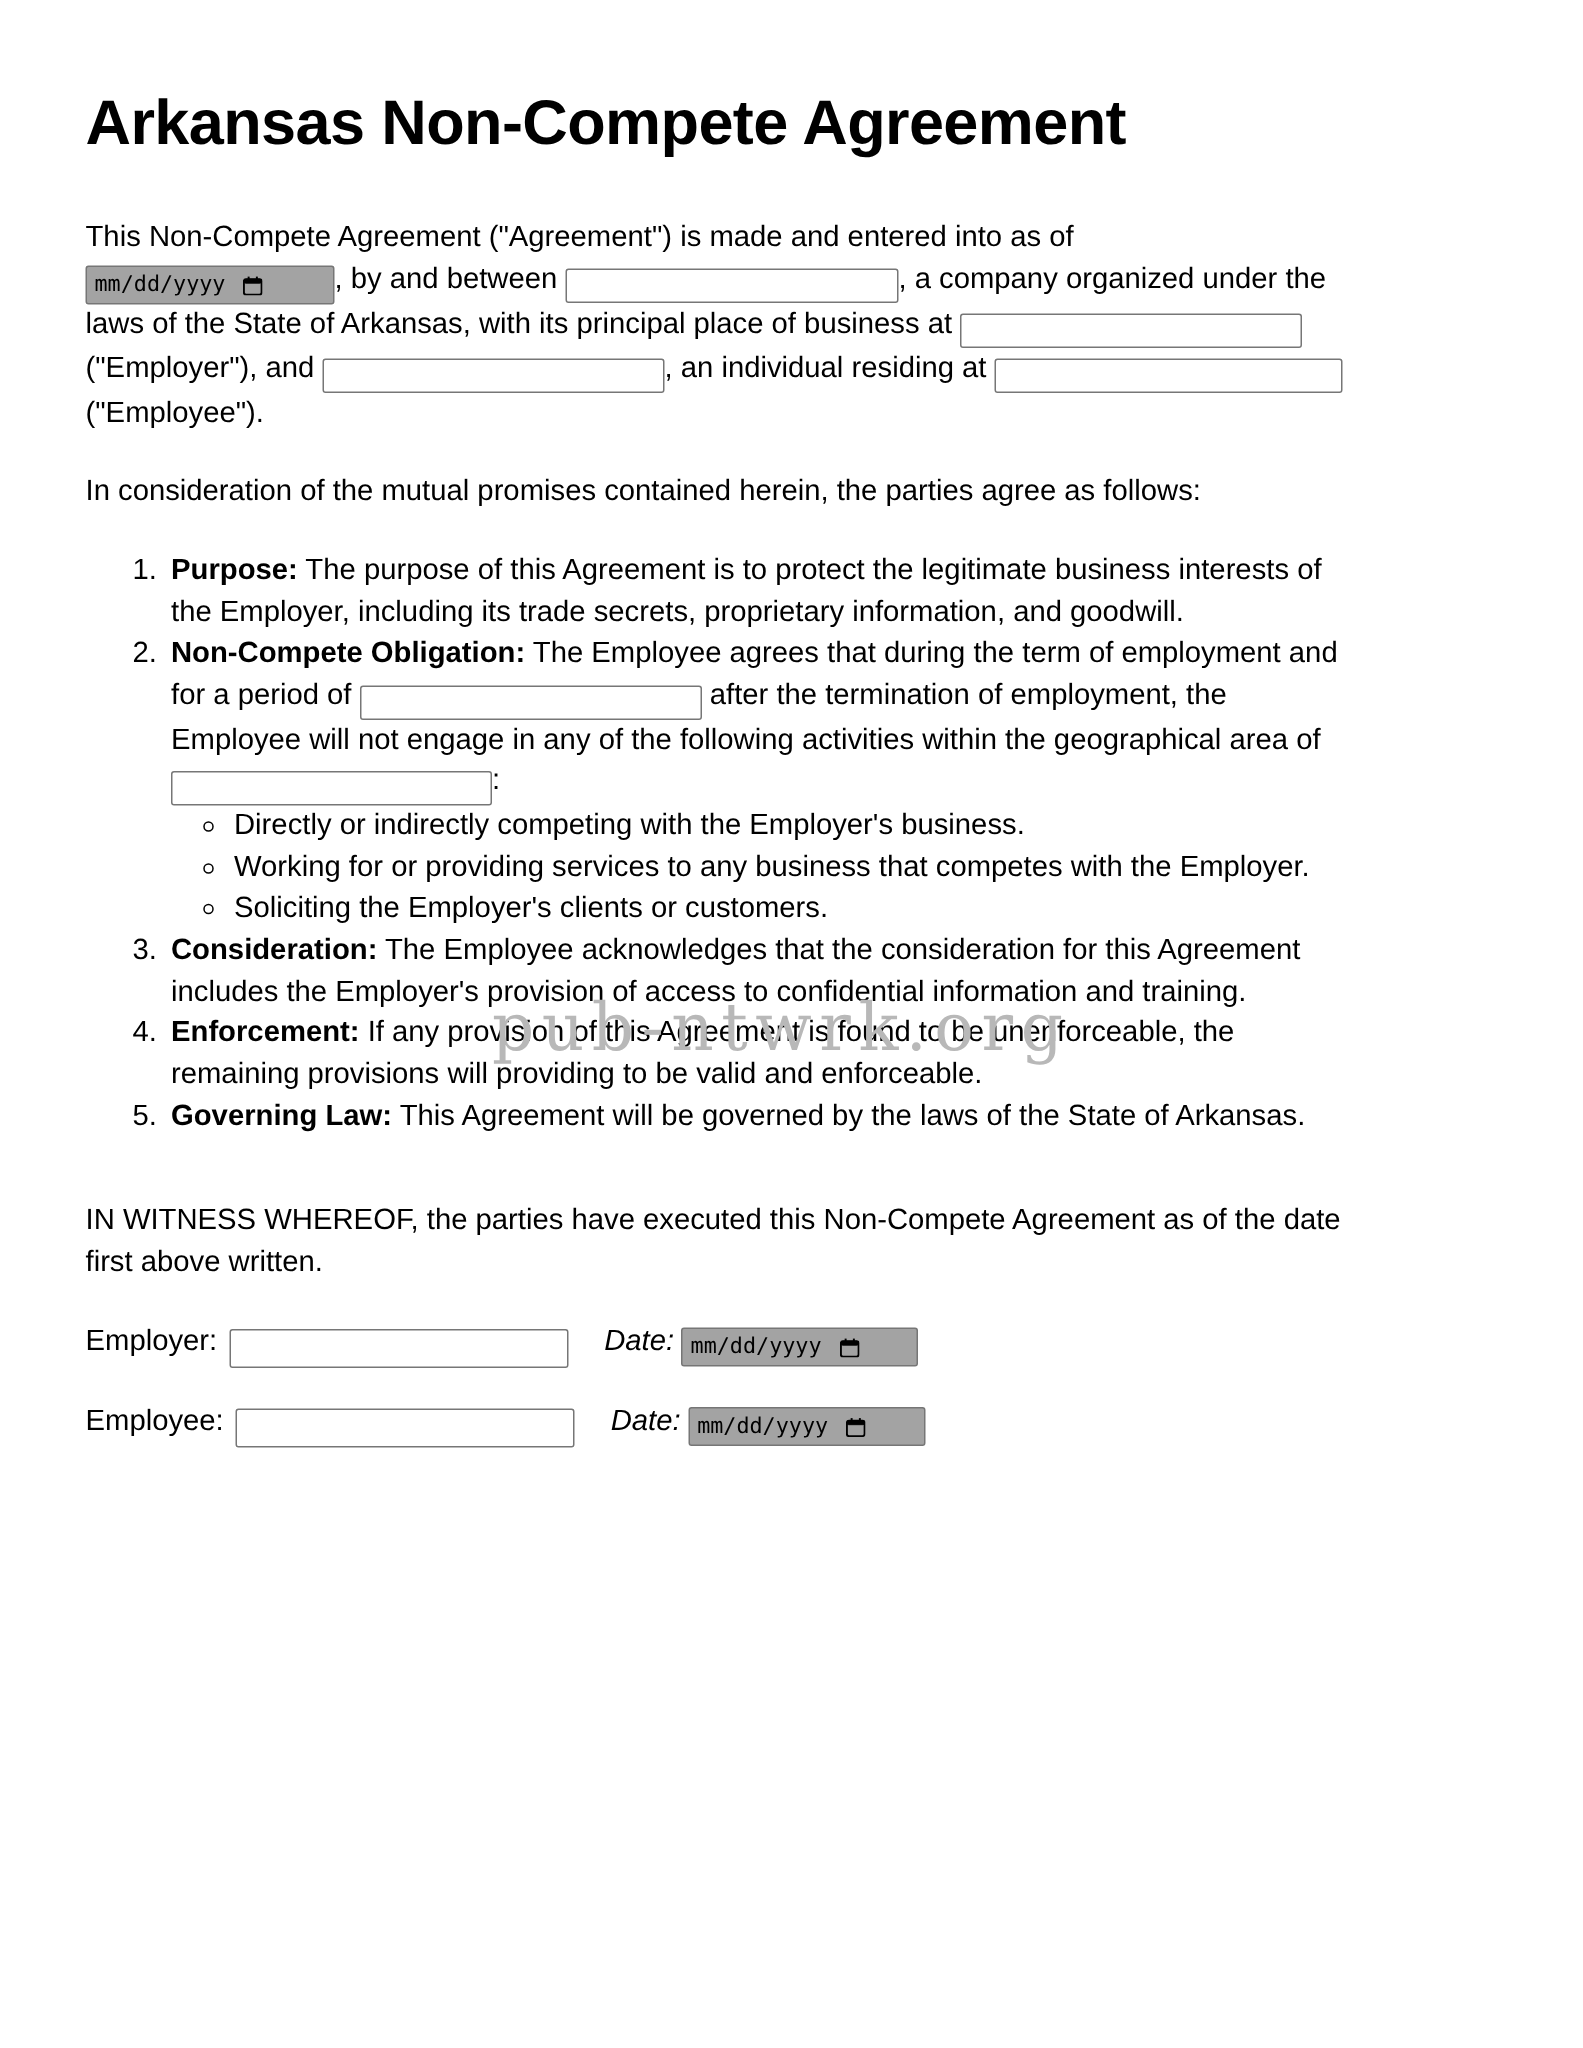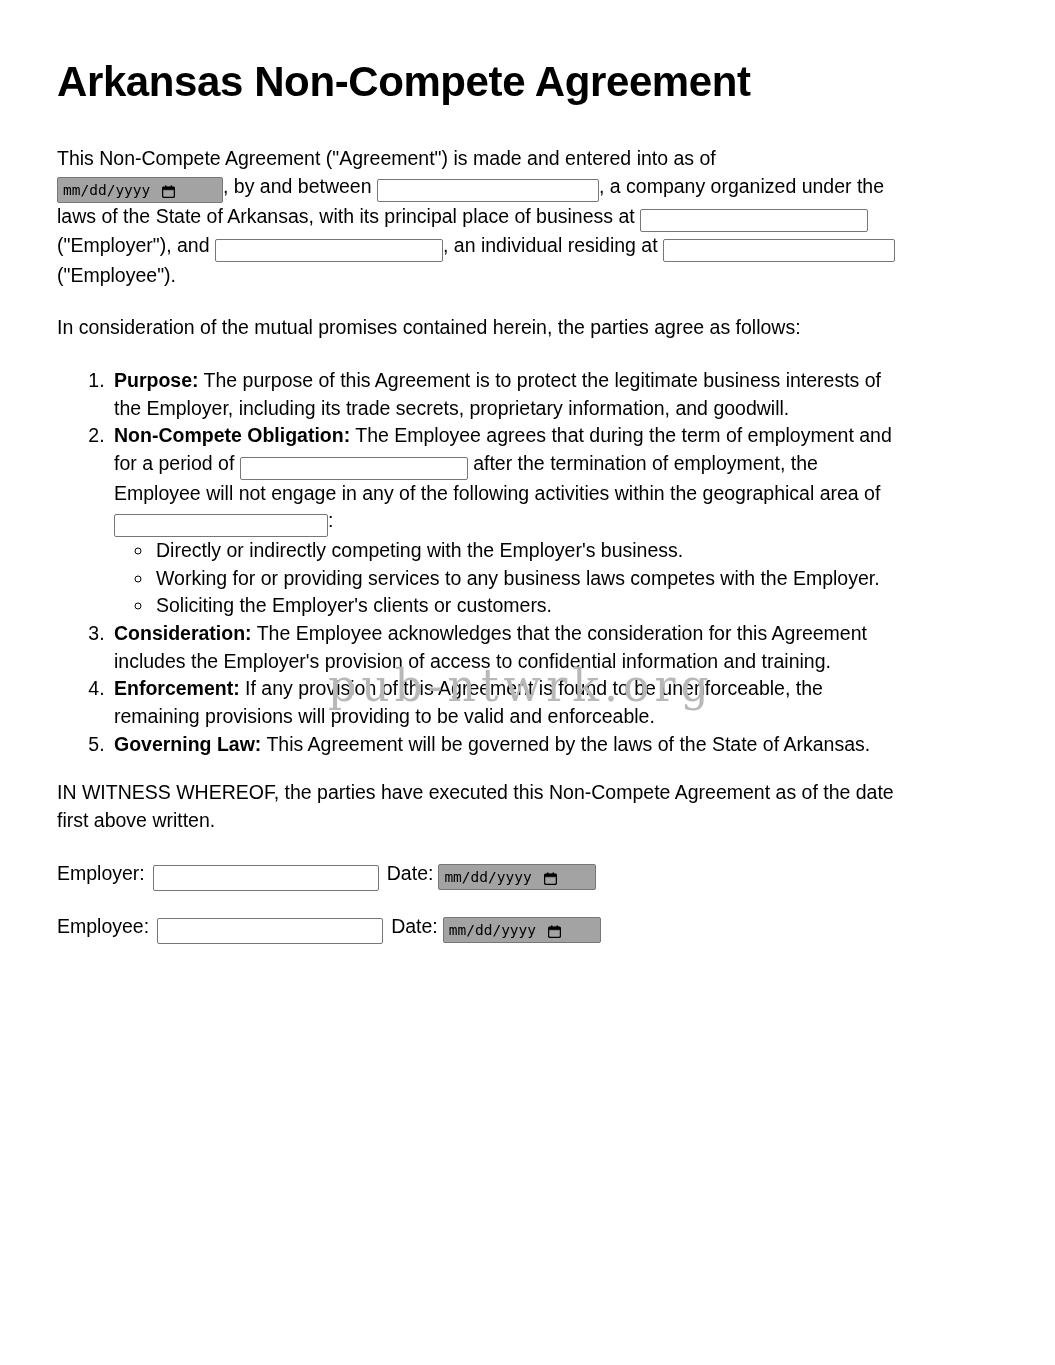--- a/index.html
+++ b/index.html
@@ -89,21 +89,21 @@
   .w-employee  { width: 228px; }
   .w-resaddr   { width: 232px; }
   .w-period    { width: 228px; }
   .w-geo       { width: 214px; }
   .w-sig       { width: 226px; }
 
   
   ol.clauses {
     font-size: 19.5px;
     line-height: 1.42;
-    margin: 0 0 21px 0;
+    margin: 0 0 42px 0;
     padding-left: 53px;
     list-style-position: outside;
   }
   ol.clauses > li {
     margin: 0 0 0 0;
     padding-left: 4px;
   }
   ol.clauses > li > .clause-body { display: inline; }
   .clause-term { font-weight: bold; }
 
@@ -117,21 +117,21 @@
   ul.subclauses > li { padding-left: 2px; }
 
   
   .sig-row {
     font-size: 19.5px;
     line-height: 1.42;
     margin-bottom: 22px;
     white-space: nowrap;
   }
   .sig-label { display: inline-block; }
-  .sig-row .date-label { margin-left: 8px; margin-right: 5px; }
+  .sig-row .date-label { margin-left: 24px; margin-right: 5px; font-style: italic; }
   .sig-row input.txt { margin-left: 8px; height: 26px; }
 
   
   .watermark {
     position: absolute;
     left: 328px;
     top: 660px;
     font-family: "DejaVu Serif", serif;
     font-size: 44px;
     letter-spacing: 5px;
@@ -171,21 +171,21 @@
     <li>
       <span class="clause-body"><span class="clause-term">Purpose:</span><span> The purpose of this Agreement is to protect the legitimate business interests of the Employer, including its trade secrets, proprietary information, and goodwill.</span></span>
     </li>
 
     <li>
       <span class="clause-body"><span class="clause-term">Non-Compete Obligation:</span><span> The Employee agrees that during the term of employment and for a period of</span>
         <input class="txt w-period" type="text" value="" style=""><span> after the termination of employment, the Employee will not engage in any of the following activities within the geographical area of</span>
         <input class="txt w-geo" type="text" value="" style=""><span>:</span></span>
       <ul class="subclauses">
         <li>Directly or indirectly competing with the Employer's business.</li>
-        <li>Working for or providing services to any business laws competes with the Employer.</li>
+        <li>Working for or providing services to any business that competes with the Employer.</li>
         <li>Soliciting the Employer's clients or customers.</li>
       </ul>
     </li>
 
     <li>
       <span class="clause-body"><span class="clause-term">Consideration:</span><span> The Employee acknowledges that the consideration for this Agreement includes the Employer's provision of access to confidential information and training.</span></span>
     </li>
 
     <li>
       <span class="clause-body"><span class="clause-term">Enforcement:</span><span> If any provision of this Agreement is found to be unenforceable, the remaining provisions will providing to be valid and enforceable.</span></span>

